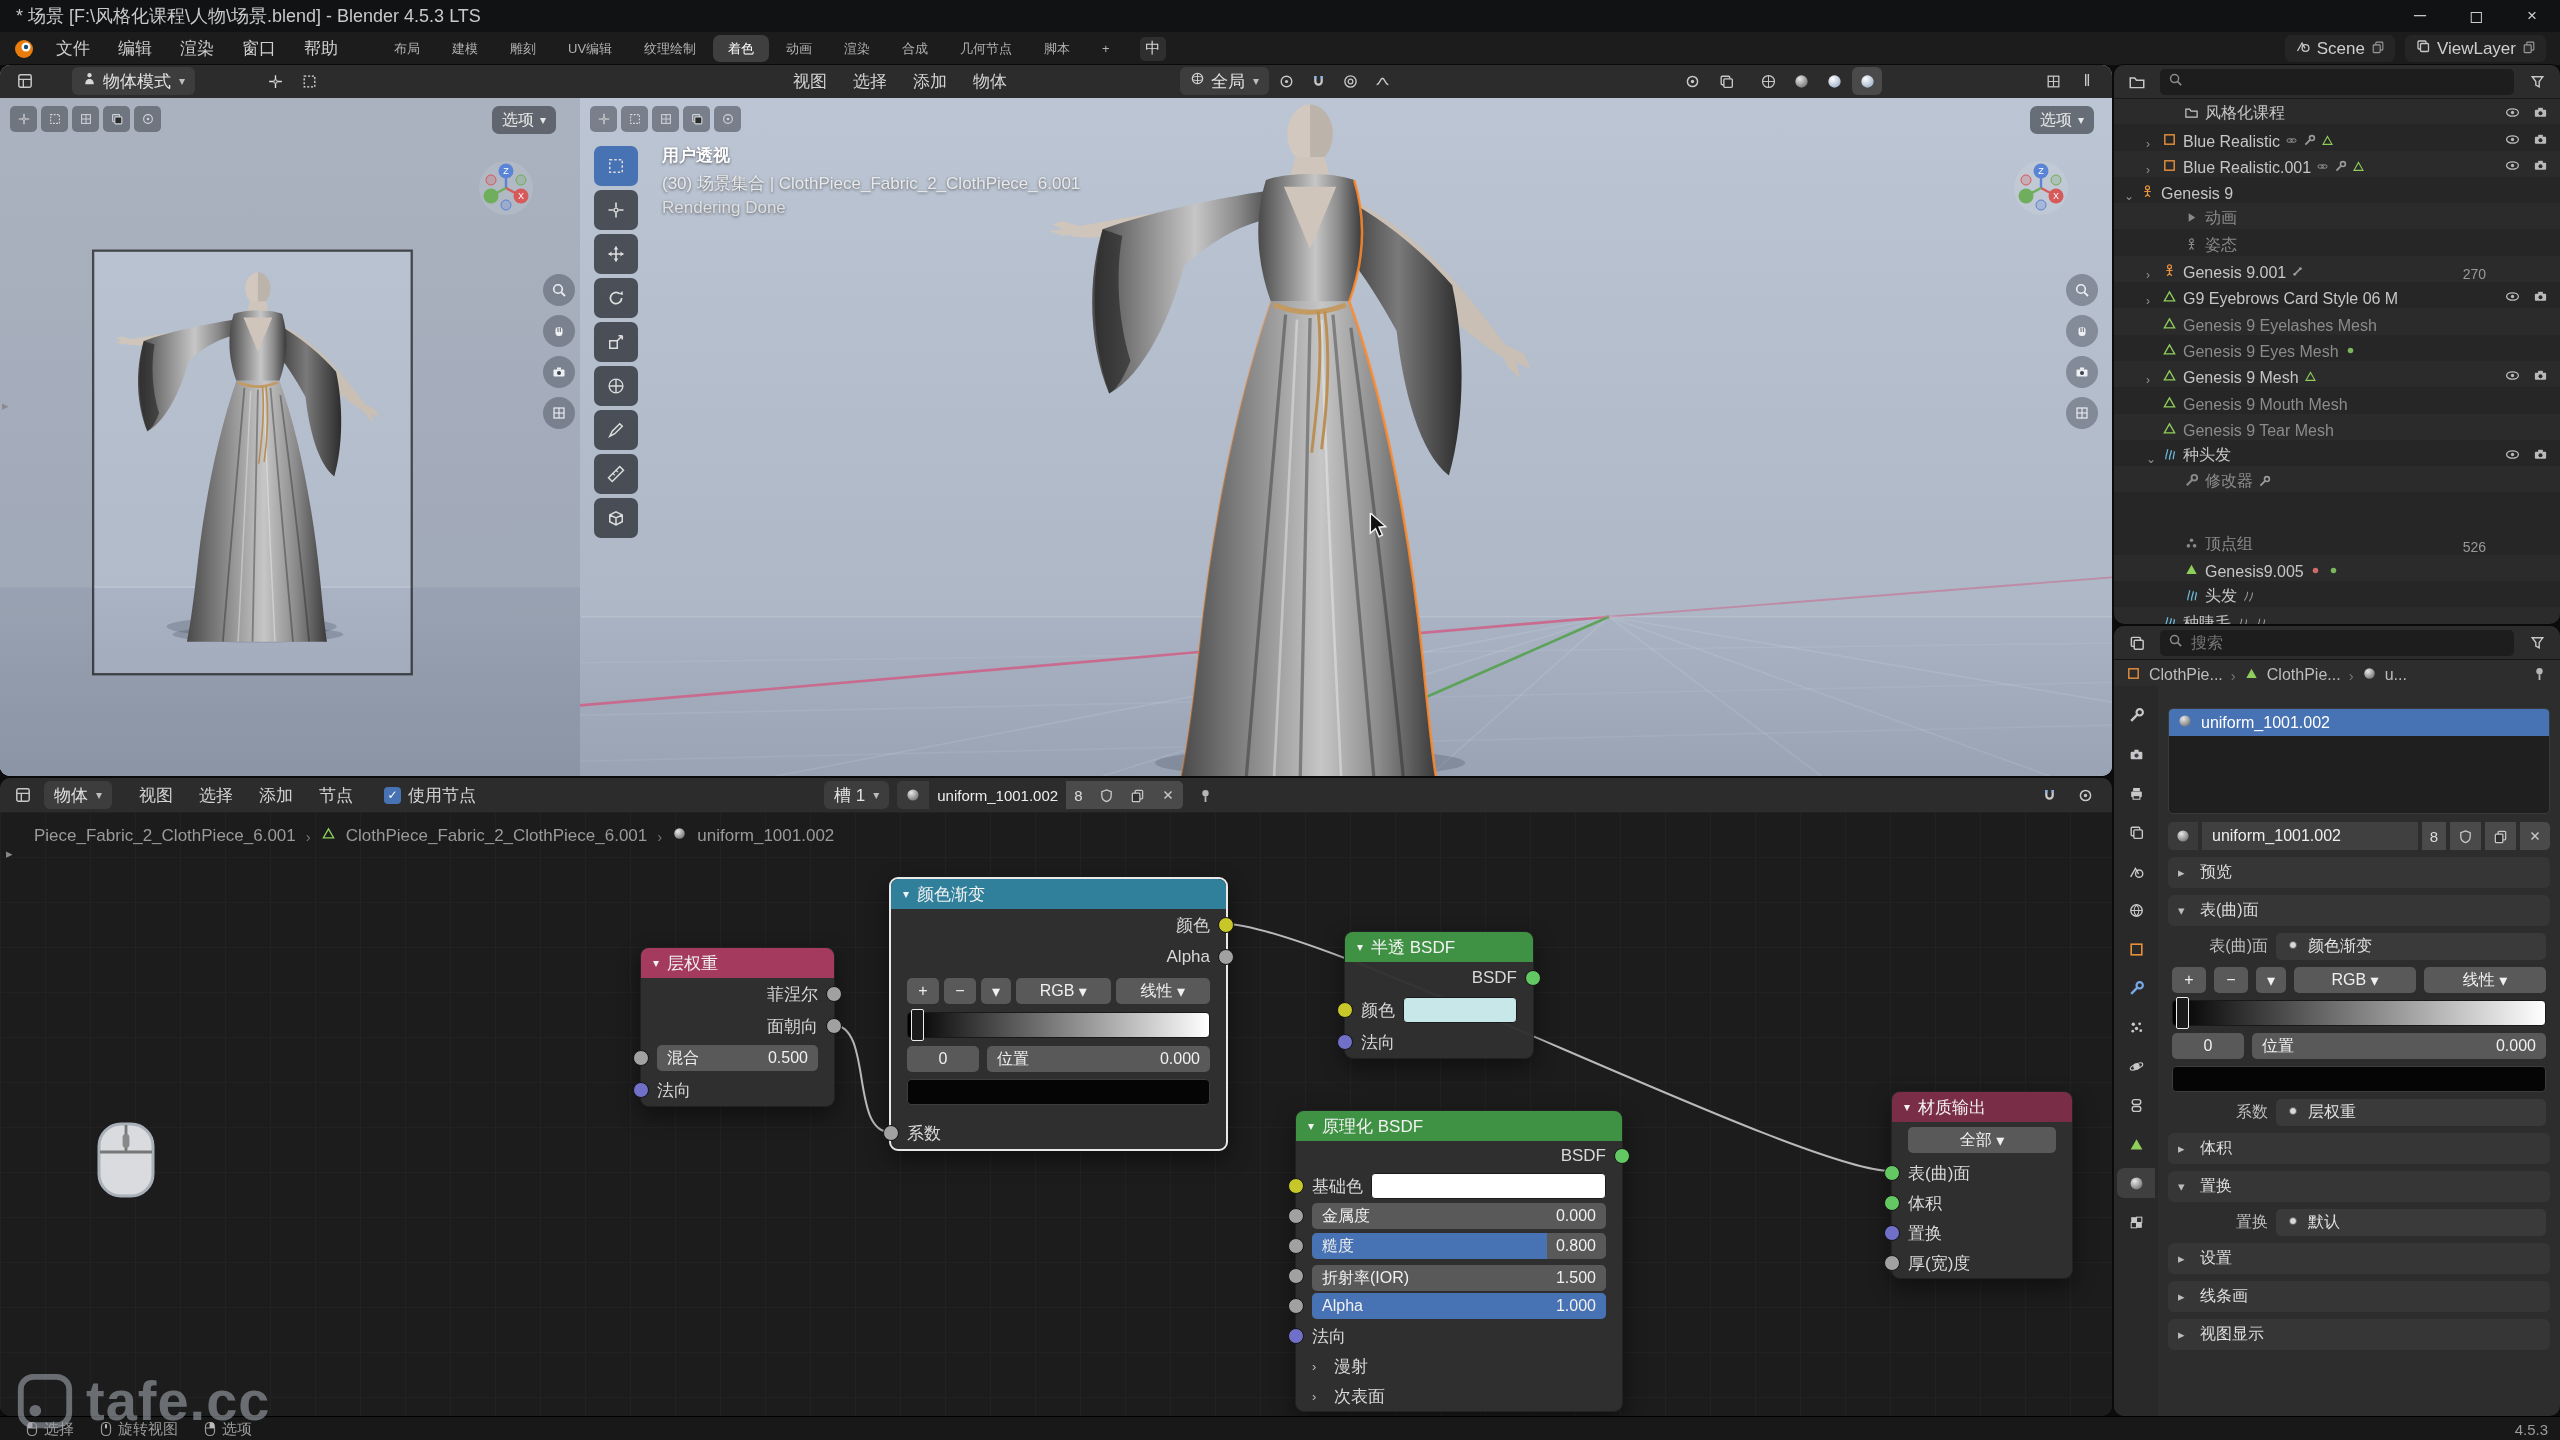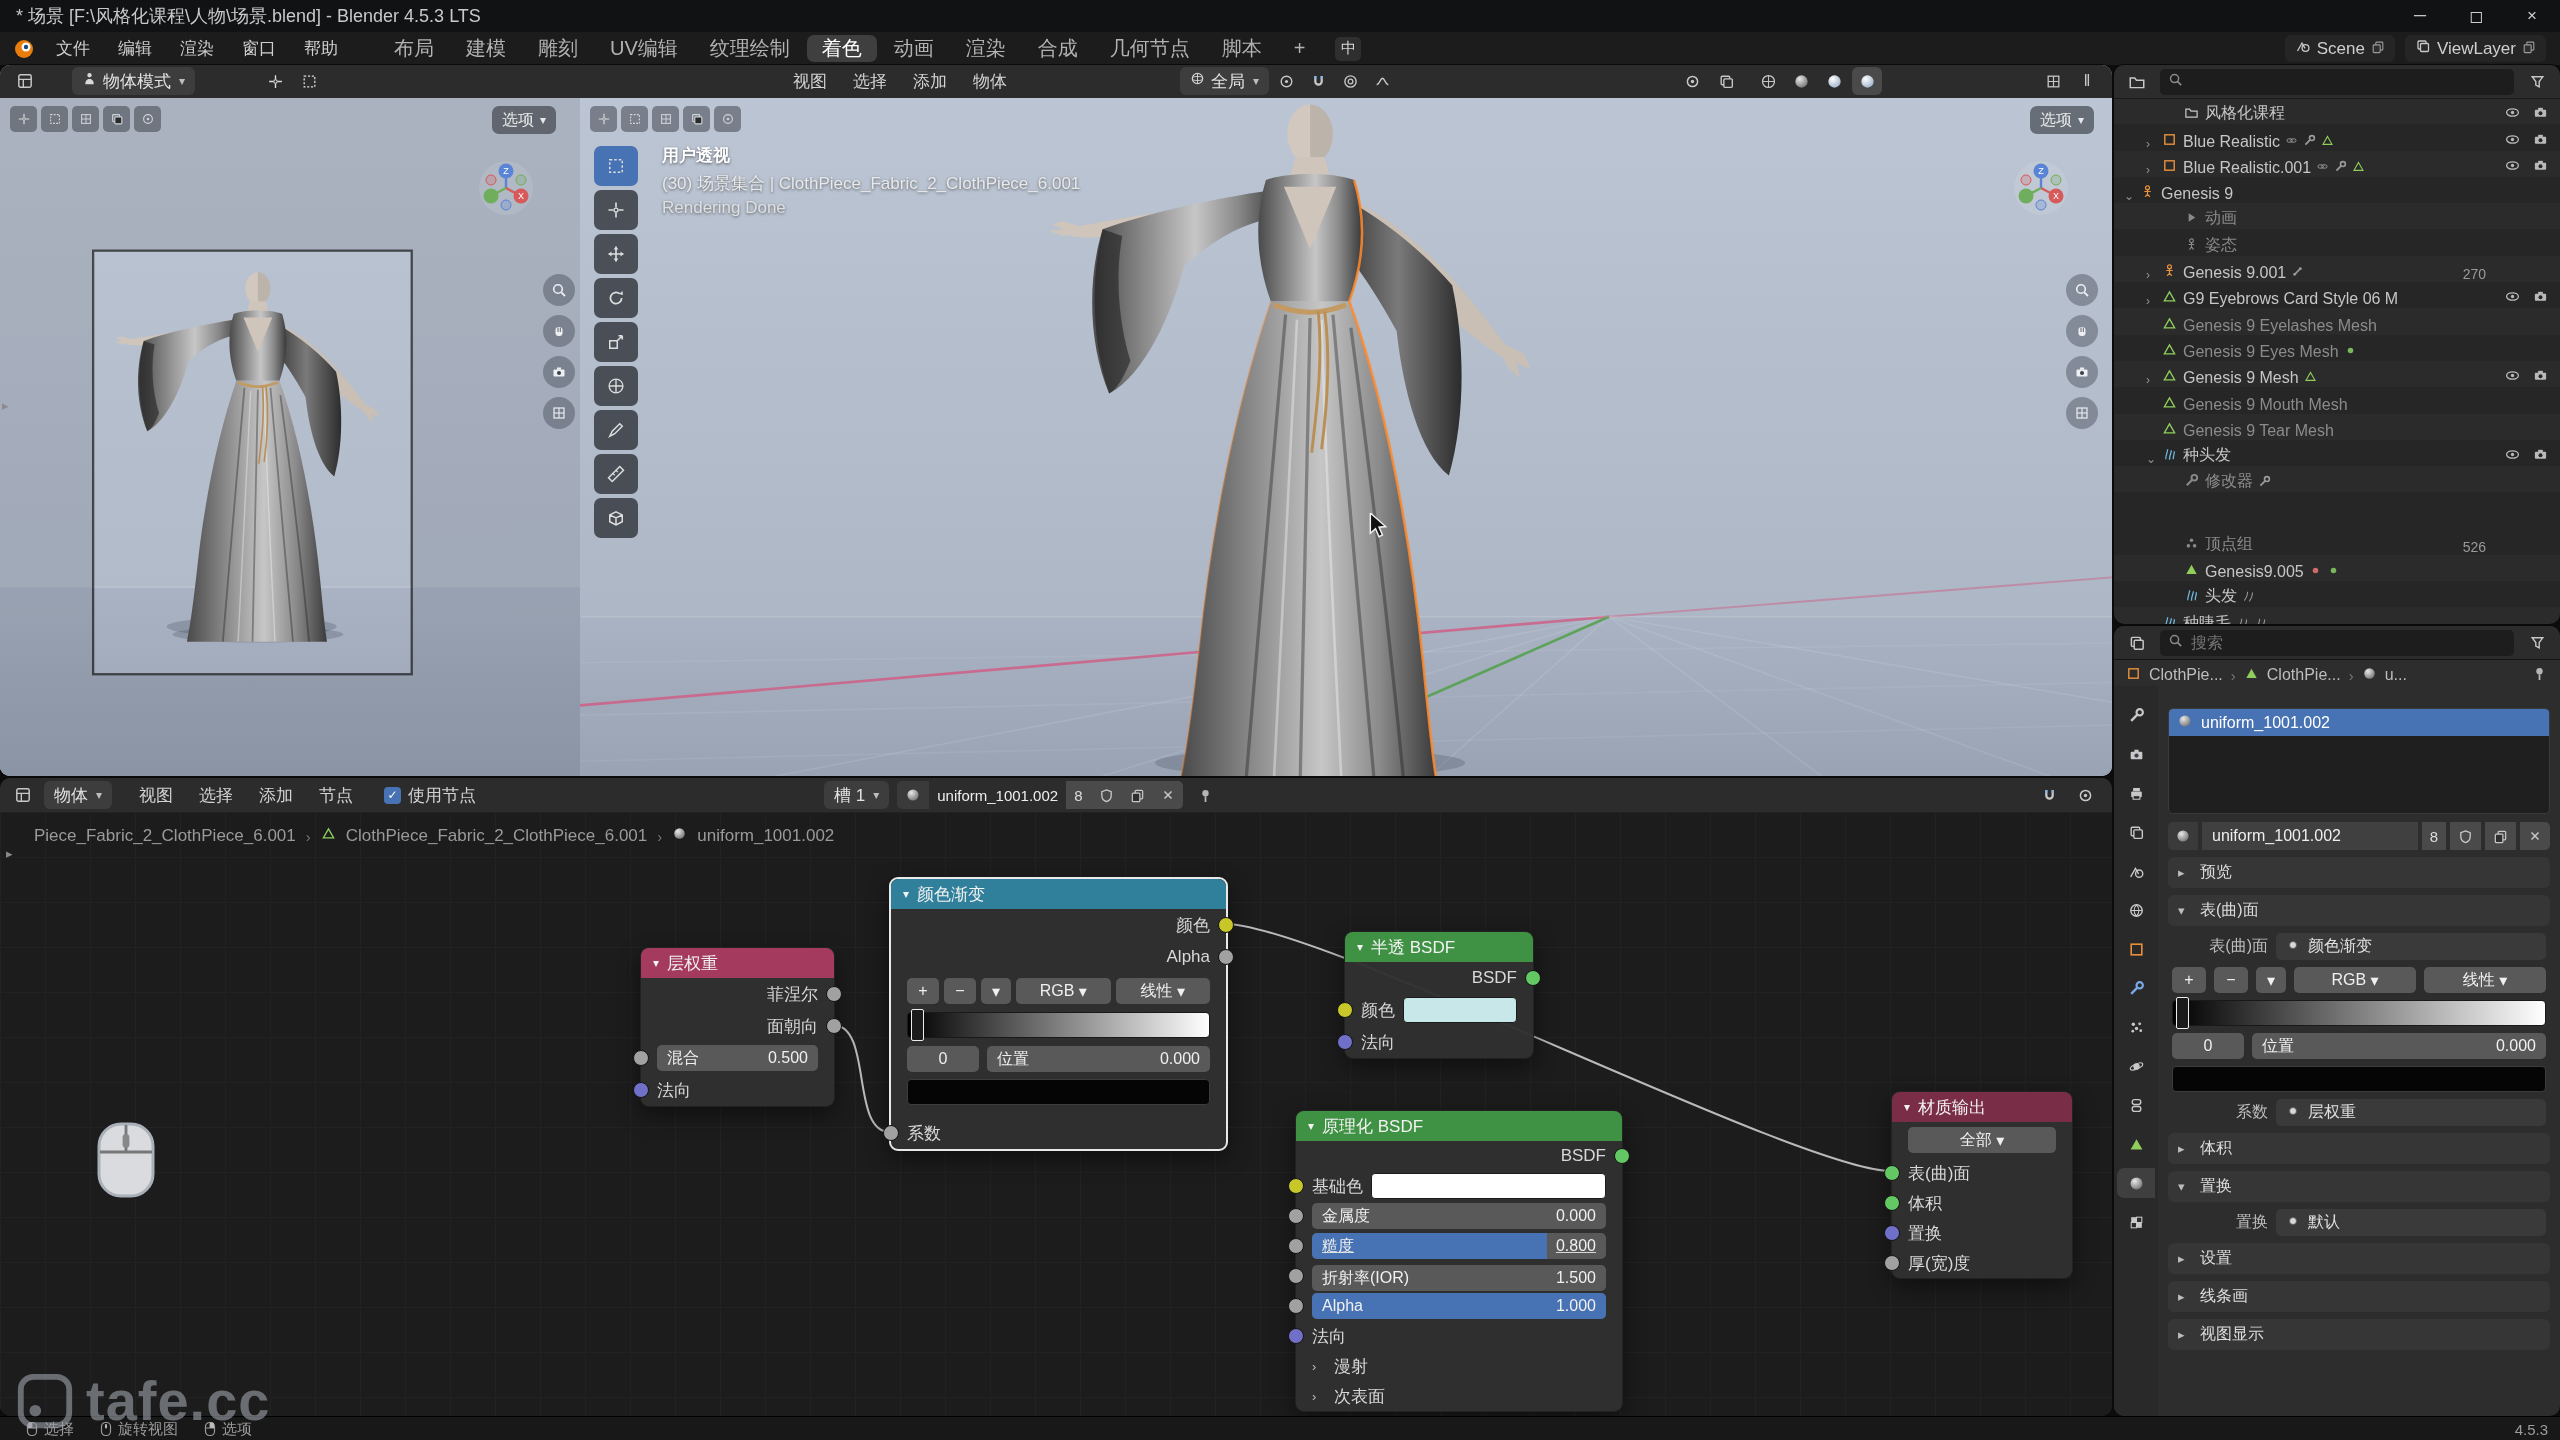--- a/index.html
+++ b/index.html
@@ -8,21 +8,21 @@
        background:#0d0d0d;-webkit-font-smoothing:antialiased;}
   .abs{position:absolute;}
   .flex{display:flex;align-items:center;}
   .area{position:absolute;border-radius:10px;overflow:hidden;box-shadow:0 0 0 1px #0a0a0a;}
   
   #titlebar{left:0;top:0;width:2560px;height:32px;background:#111214;display:flex;align-items:center;}
   #titlebar .ttl{color:#c9c9c9;font-size:18px;margin-left:16px;}
   .winbtn{width:56px;height:32px;display:flex;align-items:center;justify-content:center;color:#cfcfcf;font-size:17px;}
   #topbar{left:0;top:32px;width:2560px;height:33px;background:#1c1c1c;display:flex;align-items:center;}
   .tbmenu{padding:0 14px;color:#cfcfcf;font-size:17px;height:33px;display:flex;align-items:center;border-radius:6px;}
-  .tbtab{padding:0 15px;height:27px;display:flex;align-items:center;color:#b2b2b2;font-size:20px;border-radius:7px;margin:0 1px;text-align:center;}
+  .tbtab{padding:0 15px;height:27px;display:flex;align-items:center;color:#b2b2b2;font-size:13px;border-radius:7px;margin:0 1px;text-align:center;}
   .tbtab.active{background:#3f3f3f;color:#fff;}
   .ime{width:26px;height:24px;background:#2f2f2f;border-radius:5px;display:flex;align-items:center;justify-content:center;color:#d8d8d8;font-size:15px;margin-left:14px;}
   .tbright{margin-left:auto;display:flex;align-items:center;gap:10px;margin-right:14px;color:#cfcfcf;}
   .tbgroup{display:flex;align-items:center;gap:6px;background:#252525;border-radius:6px;padding:3px 10px;}
   
   .btn{background:#3d3d3d;border-radius:6px;height:28px;display:inline-flex;align-items:center;padding:0 10px;gap:6px;color:#e2e2e2;font-size:17px;}
   .dd .car{font-size:12px;color:#bdbdbd;margin-left:2px;}
   .iconbtn{width:30px;height:28px;border-radius:6px;display:inline-flex;align-items:center;justify-content:center;}
   .slider{flex:1;height:26px;background:#595959;border-radius:5px;position:relative;overflow:hidden;
           display:flex;align-items:center;justify-content:space-between;padding:0 10px;font-size:16px;color:#f0f0f0;}
@@ -1330,21 +1330,21 @@
               <span class="swatch" style="background:#ffffff;"></span>
             </div>
             <div class="nrow" style="height: 30px;">
               <span class="sock l" style="background:#a1a1a1;"></span>
     <span class="slider">
                 <span class="fill" style="width:0%;"></span>
                 <span>金属度</span>
                 <span>0.000</span>
               </span>
             </div>
-            <div class="nrow" style="height: 30px; text-decoration: underline;">
+            <div class="nrow" style="height: 30px;">
               <span class="sock l" style="background:#a1a1a1;"></span>
     <span class="slider">
                 <span class="fill" style="width:80%;"></span>
                 <span>糙度</span>
                 <span>0.800</span>
               </span>
             </div>
             <div class="nrow" style="height: 30px; align-items: flex-end;">
               <span class="sock l" style="background:#a1a1a1;"></span>
     <span class="slider">

